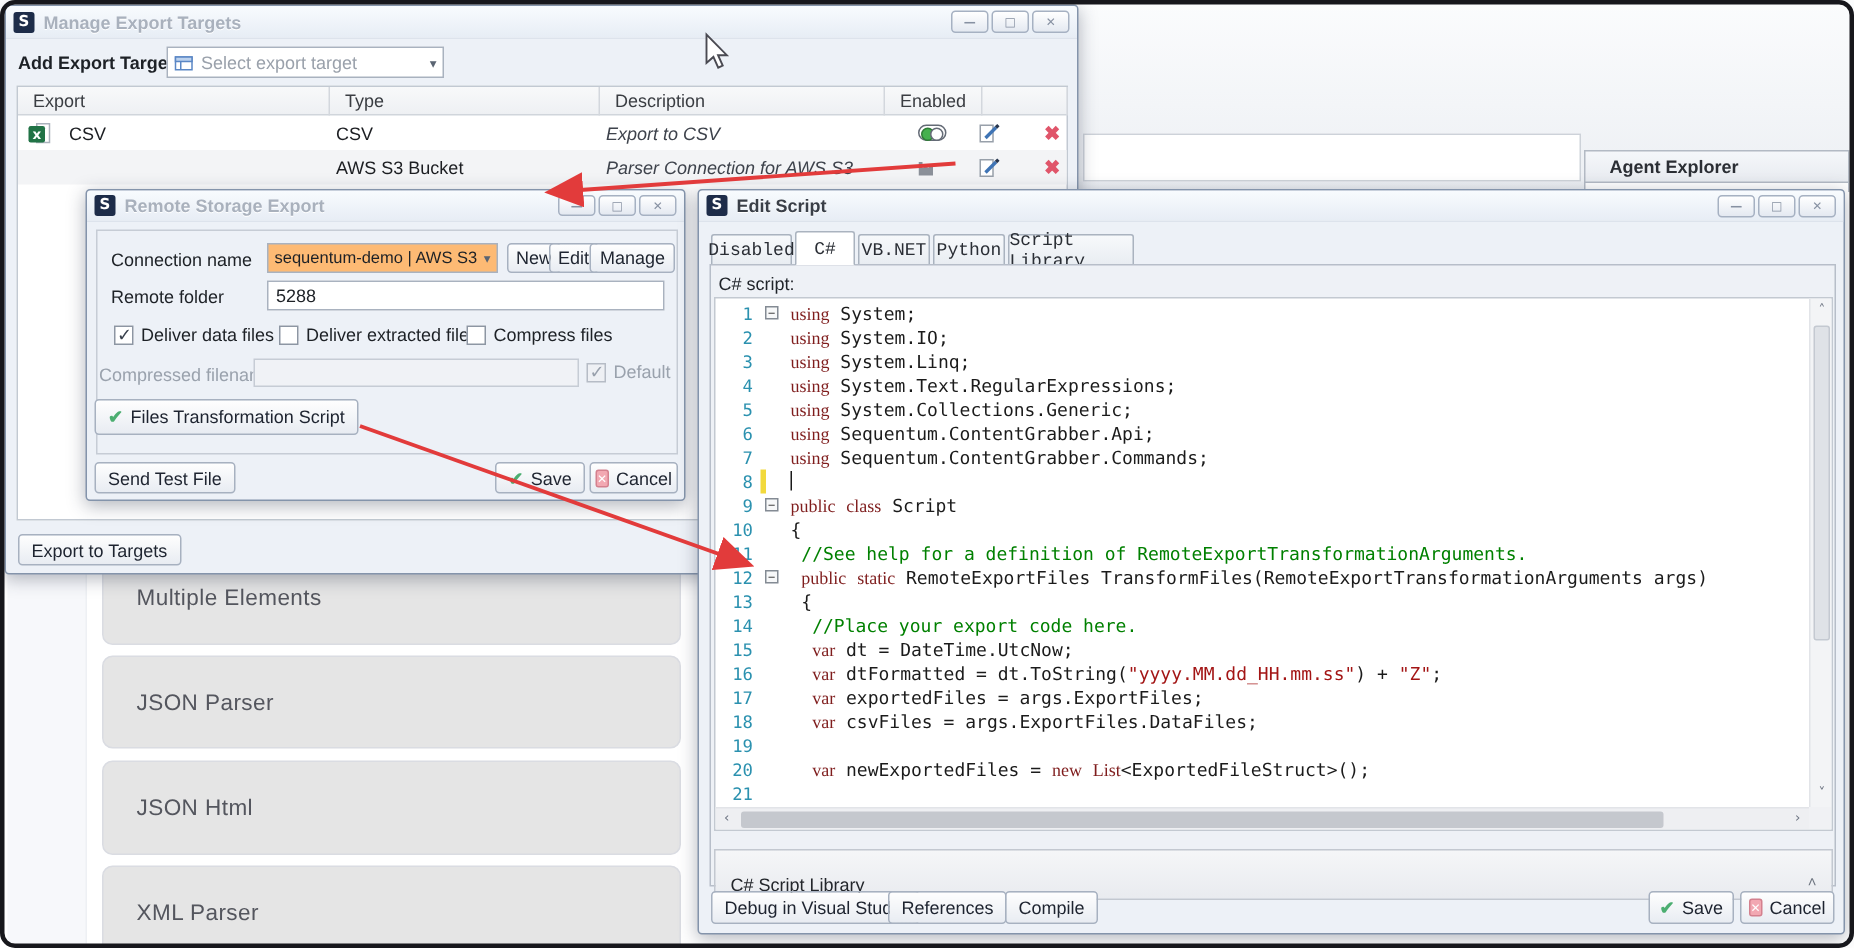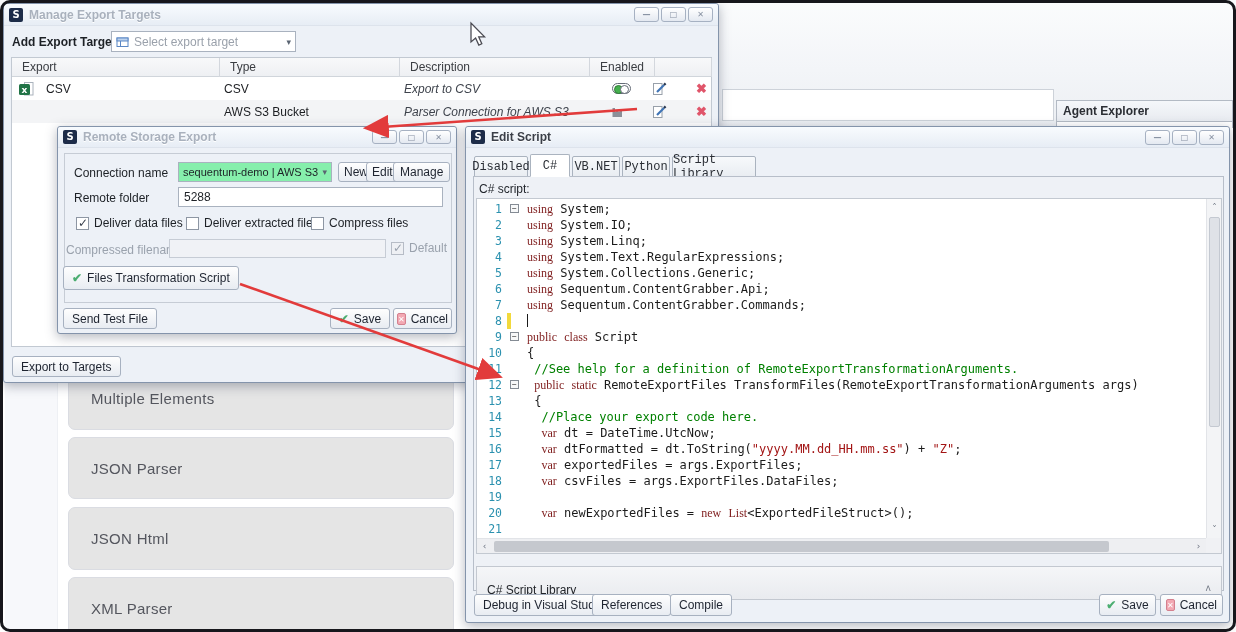--- a/index.html
+++ b/index.html
@@ -11,21 +11,21 @@
   #frame { position:absolute; inset:0; border:3px solid #17171c; border-radius:10px;
     pointer-events:none; z-index:100; }
 
   
   .bg-topright { position:absolute; left:719px; top:0; width:517px; height:127px;
     background:linear-gradient(#fbfcfd 0%, #f3f5f8 55%, #eceff3 100%); z-index:0; }
   .bg-whitebox { position:absolute; left:722px; top:89px; width:332px; height:32px;
     background:#fff; border:1px solid #cdd2d9; z-index:1; }
   .agent-explorer { position:absolute; left:1056px; top:100px; width:177px; height:22px;
     background:linear-gradient(#f5f7fa,#e8ebf0); border:1px solid #b3bac4; z-index:1;
-    display:flex; align-items:center; padding-left:6px; font-size:12px; font-weight:bold; color:#2b2e34; }
+    display:flex; align-items:center; padding-left:16px; font-size:12px; font-weight:bold; color:#2b2e34; }
   .agent-strip { position:absolute; left:1056px; top:122px; width:177px; height:6px; background:#fff;
     border-left:1px solid #b3bac4; border-right:1px solid #b3bac4; z-index:1; }
   .bg-bottomleft { position:absolute; left:3px; top:383px; width:462px; height:246px; background:#fff; z-index:0; }
   .bg-sidebar { position:absolute; left:5px; top:383px; width:53px; height:246px;
     background:#f7f8fb; border-right:1px solid #eef0f4; z-index:1; }
   .card { position:absolute; left:68px; width:386px; background:#e5e5e5; border:1px solid #dadce2;
     border-radius:7px; z-index:1; display:flex; align-items:center; padding-left:22px;
     font-size:15px; color:#54565e; letter-spacing:.3px; }
 
   
@@ -90,21 +90,21 @@
     border-radius:50%; background:#fff; border:1px solid #646b76; }
   .redx { color:#e0556a; font-size:13px; font-weight:bold; }
   .treecon { width:13px; height:11px; border-left:1px dotted #9aa2ad; border-bottom:1px dotted #9aa2ad;
     margin-top:-8px; }
 
   
   #rse { left:57px; top:126px; width:400px; height:208px; z-index:20; }
   #rse .titlebar { height:21px; }
   #rse .group { position:absolute; left:6px; top:26px; width:388px; height:150px;
     border:1px solid #c6ccd5; }
-  #rse .combo { position:absolute; left:120px; top:35px; width:154px; height:20px; background:#86efac;
+  #rse .combo { position:absolute; left:120px; top:35px; width:154px; height:20px; background:#fdba74;
     border:1px solid #a9b2bf; display:flex; align-items:center; padding:0 4px;
     font-size:11px; color:#1d2126; white-space:nowrap; }
   #rse .combo span.val { flex:1; overflow:hidden; }
 
   
   #edit { left:465px; top:126px; width:765px; height:497px; z-index:30; }
   #edit .titlebar { height:21px; }
   .tab { position:absolute; top:29px; height:21px; background:linear-gradient(#f7f9fb,#e9edf2);
     border:1px solid #aab3bf; border-radius:2px 2px 0 0; font-size:12px; color:#2a2e35;
     display:flex; align-items:center; justify-content:center;font-family:Liberation Mono, monospace; }

